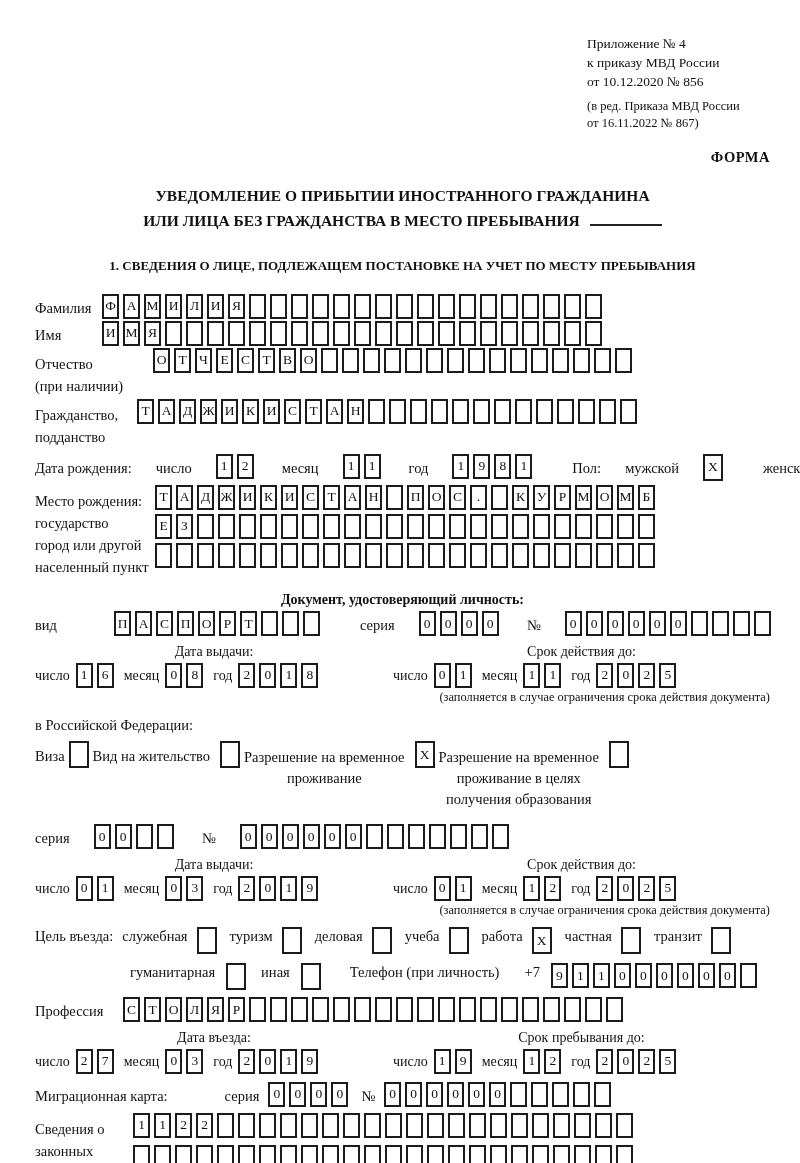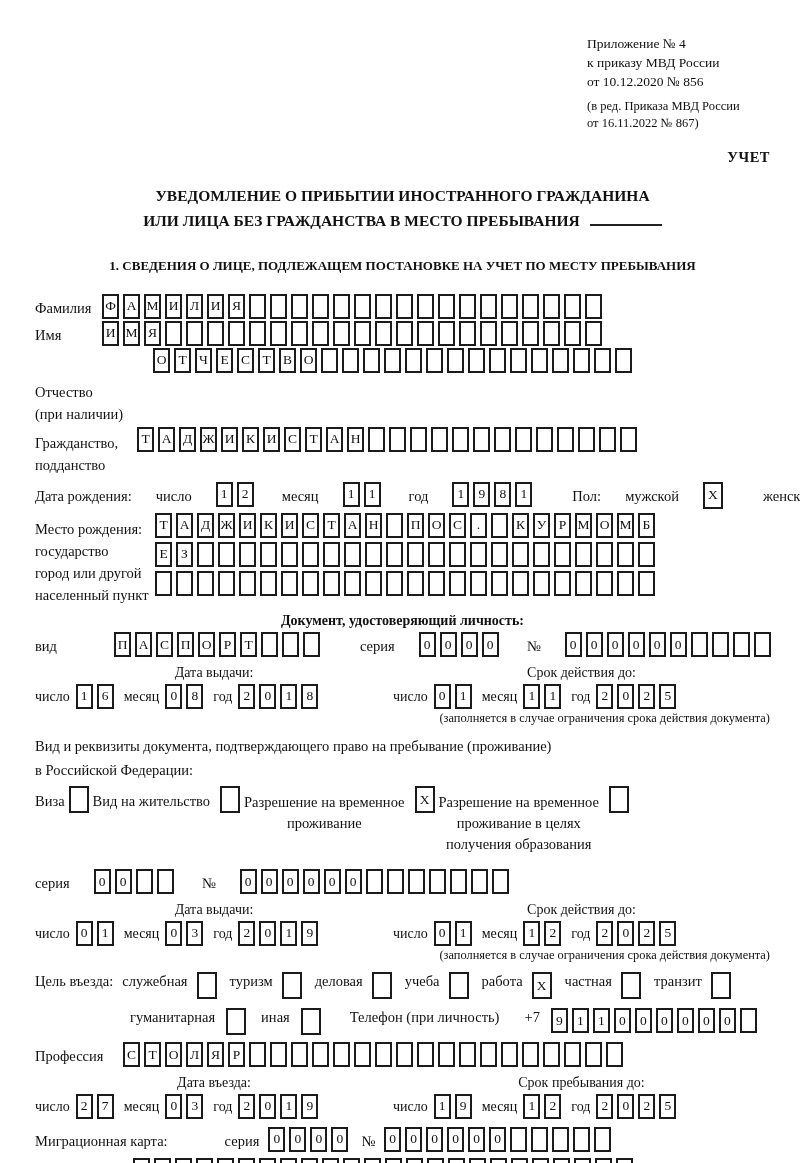--- a/index.html
+++ b/index.html
@@ -20,39 +20,39 @@
   .title { margin-top: 18px; text-align: center; font-weight: bold; font-size: 15.5px; line-height: 1.6; }
   .title-blank { display: inline-block; width: 72px; border-bottom: 2px solid #222; height: 1em; margin-left: 10px; }
 
   .section-heading { margin-top: 24px; text-align: center; font-weight: bold; font-size: 13px; }
 
   .rows { margin-top: 20px; }
   .row { display: flex; align-items: flex-start; margin-bottom: 2px; }
   .flabel { flex: none; padding-top: 5px; font-size: 14.5px; }
   .stack { display: flex; flex-direction: column; line-height: 22px; }
   .w67 { width: 67px; } .w50 { width: 55px; } .w102 { width: 102px; }
-  .w118 { width: 118px; margin-top: 28px; } .w120 { width: 120px; } .w98 { width: 98px; } .w88 { width: 88px; }
+  .w118 { width: 118px; } .w120 { width: 120px; } .w98 { width: 98px; } .w88 { width: 88px; }
 
   .cells { display: inline-flex; flex: none; }
   .cell {
     flex: none; display: inline-flex; align-items: center; justify-content: center;
     width: 17px; height: 25px; border: 2px solid #1b1b1b; margin-right: 4px;
     font-size: 13.5px;
   }
   .cb .cell { width: 20px; height: 27px; }
 
   .gaprow { column-gap: 24px; align-items: flex-start; }
   .gaprow .flabel { padding-top: 5px; }
   .mlA { margin-left: 12px; }
 
   .bp-section, .rep-section { display: flex; align-items: flex-start; margin-top: 4px; }
   .bp-rows .cells, .rep-rows .cells { display: flex; margin-bottom: 4px; }
   .rep-rows .cells { margin-bottom: 7px; }
 
-  .center-bold { text-align: center; font-weight: bold; font-size: 14px; margin-top: 6px; margin-bottom: 3px; }
+  .center-bold { text-align: center; font-weight: bold; font-size: 14px; margin-top: 13px; margin-bottom: 3px; }
 
   .date-group { display: flex; margin-top: 7px; }
   .date-col.left { width: 358px; }
   .date-col.right { flex: 1; }
   .date-header { text-align: center; font-size: 14px; margin-bottom: 2px; }
   .date-fields { display: flex; align-items: center; column-gap: 6px; }
   .dlabel { font-size: 14px; flex: none; }
   .validity-note { text-align: right; font-size: 12.4px; margin-top: 2px; margin-bottom: 2px; }
 
   .intro { margin-top: 8px; font-size: 14.5px; line-height: 24px; }
@@ -77,21 +77,21 @@
     <div class="appendix">
       <div>Приложение № 4</div>
       <div>к приказу МВД России</div>
       <div>от 10.12.2020 № 856</div>
     </div>
     <div class="amendment">
       <div>(в ред. Приказа МВД России</div>
       <div>от 16.11.2022 № 867)</div>
     </div>
   </div>
-  <div class="form-label">УЧЕТ</div>
+  <div class="form-label">ФОРМА</div>
 
   <div class="title">
     <div>УВЕДОМЛЕНИЕ О ПРИБЫТИИ ИНОСТРАННОГО ГРАЖДАНИНА</div>
     <div><span>ИЛИ ЛИЦА БЕЗ ГРАЖДАНСТВА В МЕСТО ПРЕБЫВАНИЯ</span><span class="title-blank"></span></div>
   </div>
 
   <div class="section-heading">1. СВЕДЕНИЯ О ЛИЦЕ, ПОДЛЕЖАЩЕМ ПОСТАНОВКЕ НА УЧЕТ ПО МЕСТУ ПРЕБЫВАНИЯ</div>
 
   <div class="rows">
 
@@ -419,21 +419,20 @@
               <span class="cell">0</span>
               <span class="cell">2</span>
               <span class="cell">5</span>
             </span>
         </div>
       </div>
     </div>
     <div class="validity-note">(заполняется в случае ограничения срока действия документа)</div>
 
     <div class="intro">
-      <div>Вид и реквизиты документа, подтверждающего право на пребывание (проживание)</div>
       <div>в Российской Федерации:</div>
     </div>
 
     <div class="permits-row">
       <div class="permit-item" style="column-gap:4px;">
         <span class="plabel">Виза</span>
         <span class="cells cb">
             <span class="cell"></span>
           </span>
       </div>

